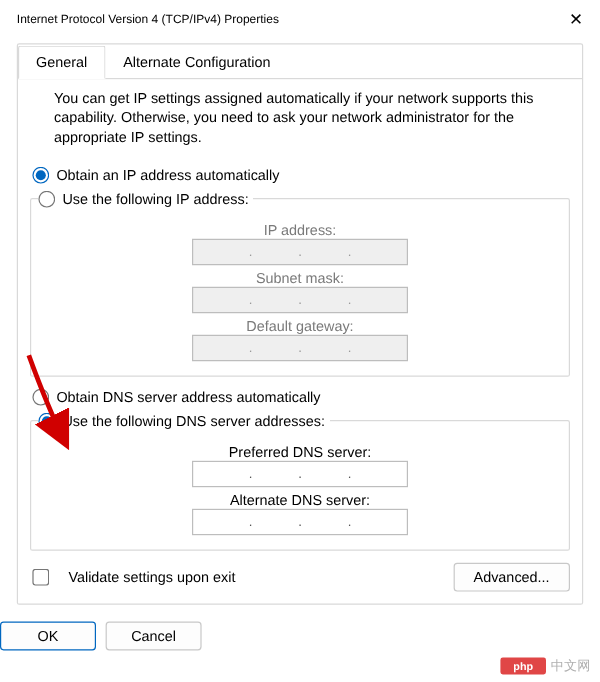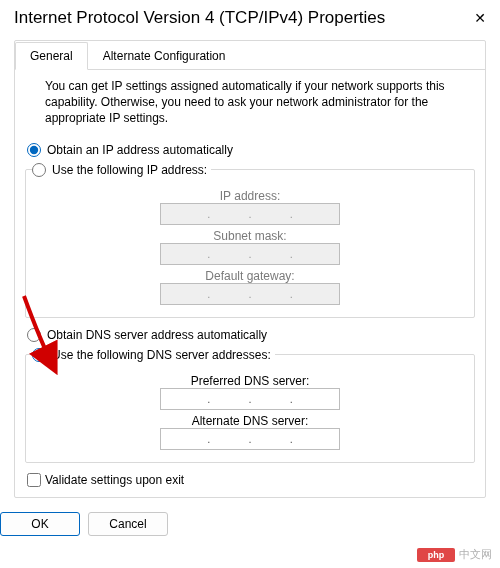--- a/index.html
+++ b/index.html
@@ -11,21 +11,21 @@
     width: 500px;
     height: 568px;
     position: relative;
   }
   .titlebar {
     display: flex;
     align-items: center;
     justify-content: space-between;
     padding: 8px 12px 8px 14px;
   }
-  .titlebar .title { font-size: 17px; }
+  .titlebar .title { font-size: 10px; }
   .titlebar .close { font-size: 14px; width: 16px; text-align: center; cursor: default; }
   .outer-panel {
     margin: 4px 14px 0 14px;
     border: 1px solid #d9d9d9;
     border-radius: 2px;
     padding: 8px 10px 10px 10px;
     position: relative;
   }
   .tabs {
     display: flex;
@@ -97,21 +97,21 @@
   }
   .ip-input.disabled { background: #efefef; }
   .ip-dot { color: #555; font-size: 11px; }
   .ip-input.disabled .ip-dot { color: #9a9a9a; }
   .bottom-row {
     display: flex;
     align-items: center;
     justify-content: space-between;
     margin-top: 4px;
   }
-  .check-row { display: flex; align-items: center; gap: 4px; margin-left: 2px; }
+  .check-row { display: flex; align-items: center; gap: 16px; margin-left: 2px; }
   .btn {
     border: 1px solid #c8c8c8;
     background: #fdfdfd;
     border-radius: 3px;
     padding: 4px 16px;
     font-size: 12px;
     min-width: 80px;
     text-align: center;
     cursor: default;
   }
@@ -232,20 +232,21 @@
           <span class="ip-dot">.</span>
       </div>
     </div>
   </fieldset>
 
   <div class="bottom-row">
     <label class="check-row">
       <input type="checkbox" style="">
       <span>Validate settings upon exit</span>
     </label>
+    <div class="btn">Advanced...</div>
   </div>
 </div>
 
 <div class="dlg-buttons">
   <div class="btn primary">OK</div>
   <div class="btn">Cancel</div>
 </div>
 
 <svg class="arrow" width="60" height="90">
   <defs>

